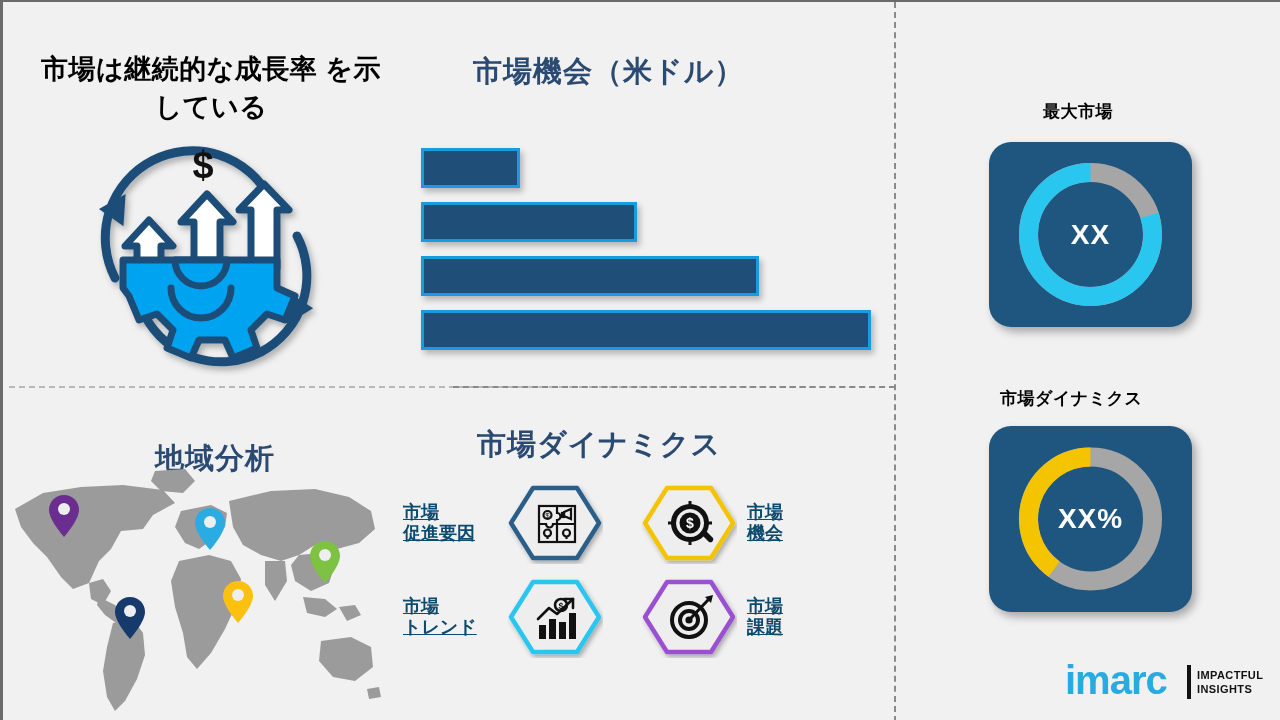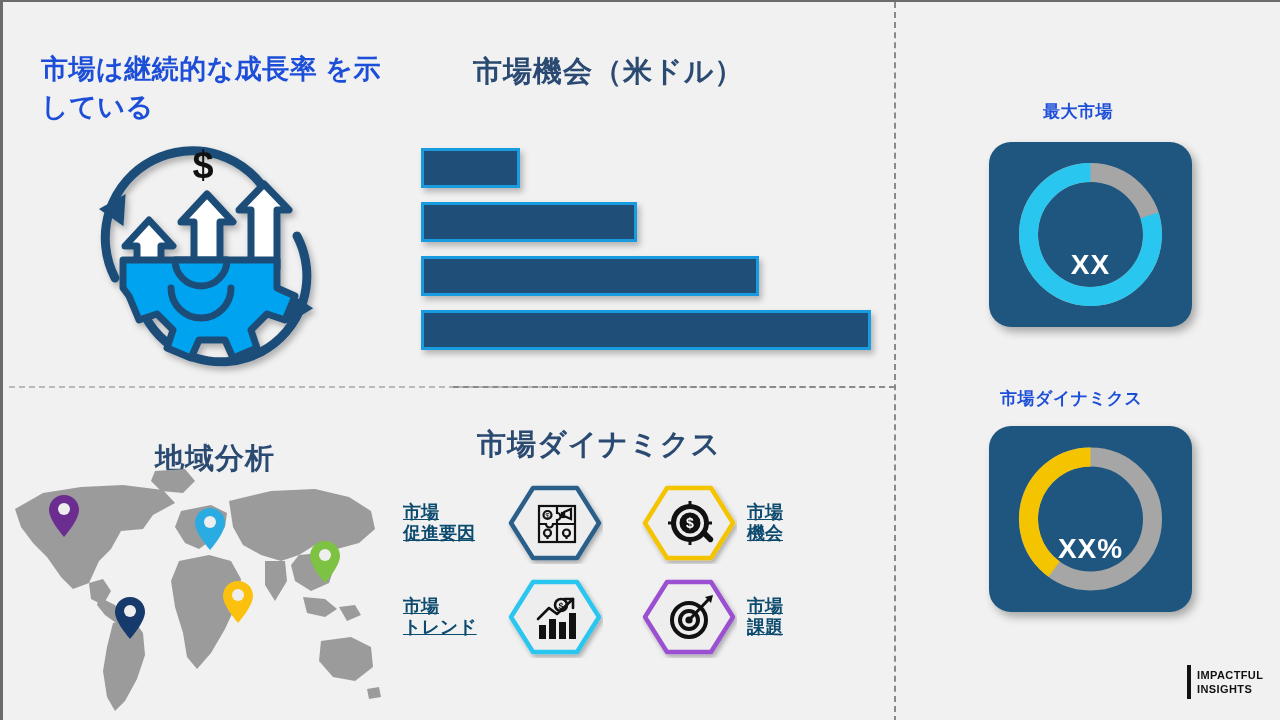--- a/index.html
+++ b/index.html
@@ -43,23 +43,24 @@
     left: 450px;
     top: 384px;
     width: 442px;
     height: 0;
     border-top: 2px dashed #8a8a8a;
   }
 
   
   .hd-dark {
     position: absolute;
-    color: #1d4ed8;
+    color: #000000;
     font-weight: bold;
     letter-spacing: .5px;
+    text-align: center;
   }
   .hd-navy {
     position: absolute;
     color: #2b4a72;
     font-weight: bold;
     letter-spacing: 1px;
   }
 
   #title-growth {
     left: 38px; top: 48px;
@@ -125,21 +126,20 @@
     left: 0; top: 0;
     width: 100%; height: 100%;
     display: flex;
     align-items: center;
     justify-content: center;
     color: #ffffff;
     font-weight: bold;
     font-size: 28px;
     letter-spacing: 1px;
     pointer-events: none;
-    margin-top: 30px;
   }
 
   
   #world-map {
     position: absolute;
     left: 0px; top: 455px;
     width: 400px; height: 265px;
   }
   .pin { position: absolute; }
 
@@ -435,18 +435,19 @@
 
   <div class="donut-card" id="donut-card-2">
     <svg class="donut-svg" width="203" height="186" viewBox="0 0 203 186">
       <circle cx="101.5" cy="93" r="62" fill="none" stroke="#a6a6a6" stroke-width="19"></circle>
       <path id="d2arc" fill="none" stroke="#f5c400" stroke-width="19" stroke-linecap="butt" d="M 101.5 31 A 62 62 0 0 0 65.05731435786666 143.15905365124672"></path>
     </svg>
     <div class="donut-center-text">XX%</div>
   </div>
 
   <div id="logo">
+    <div id="logo-word">imarc</div>
     <div id="logo-bar"></div>
     <div id="logo-tag">IMPACTFUL
 INSIGHTS</div>
   </div>
 
 </div>
 
 </body></html>

